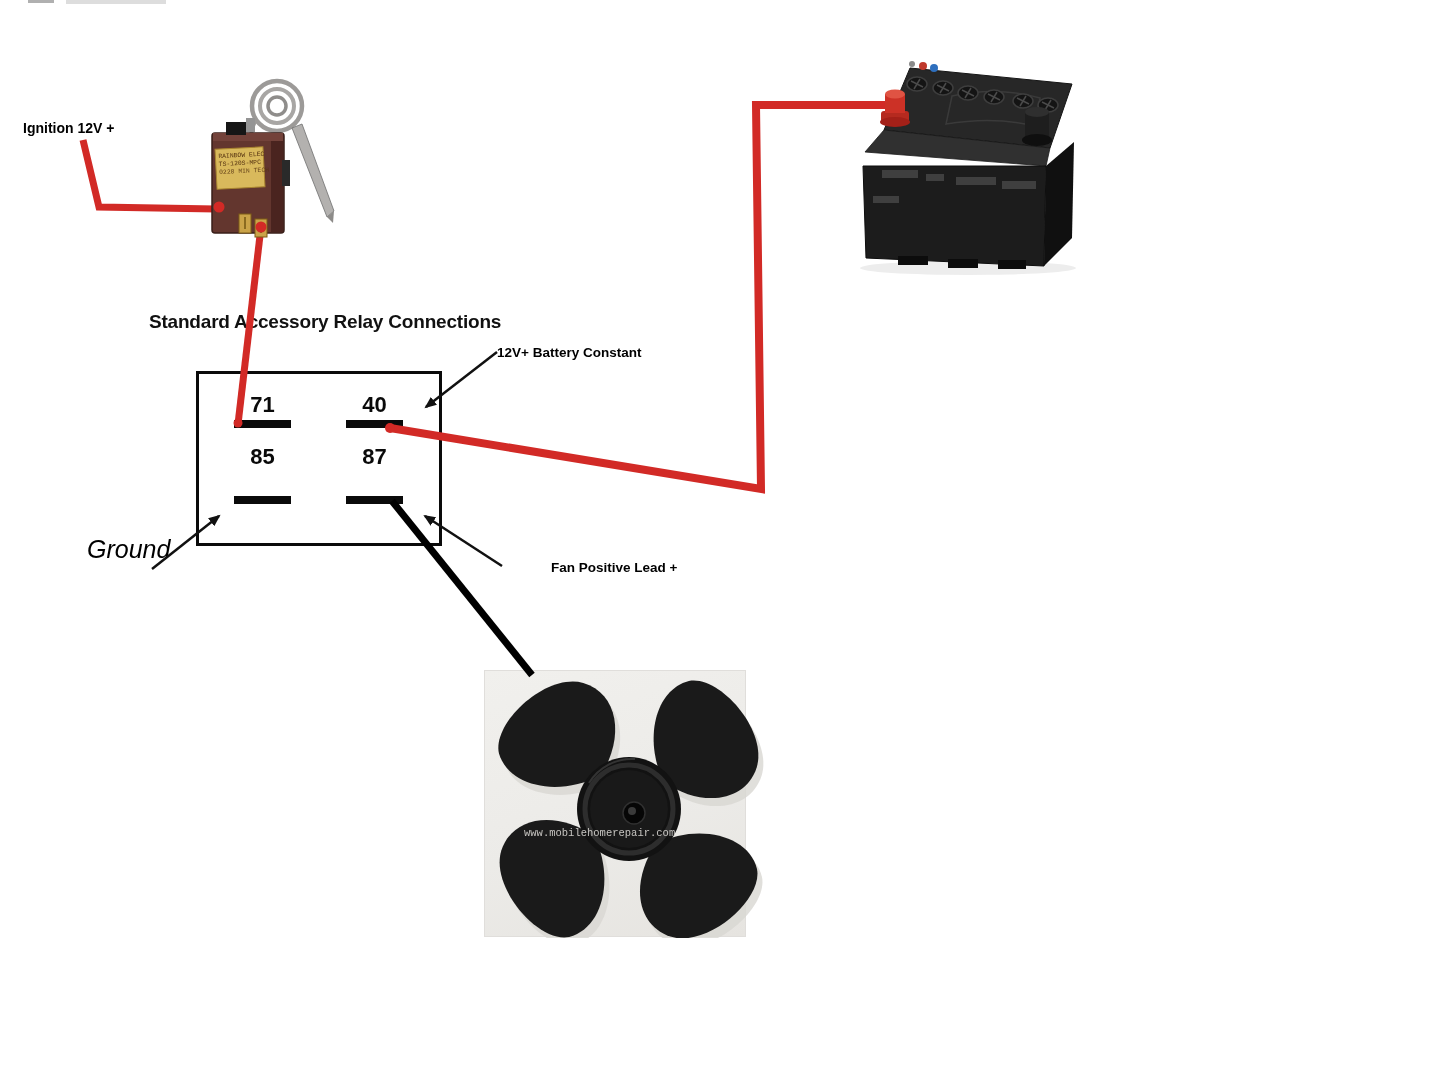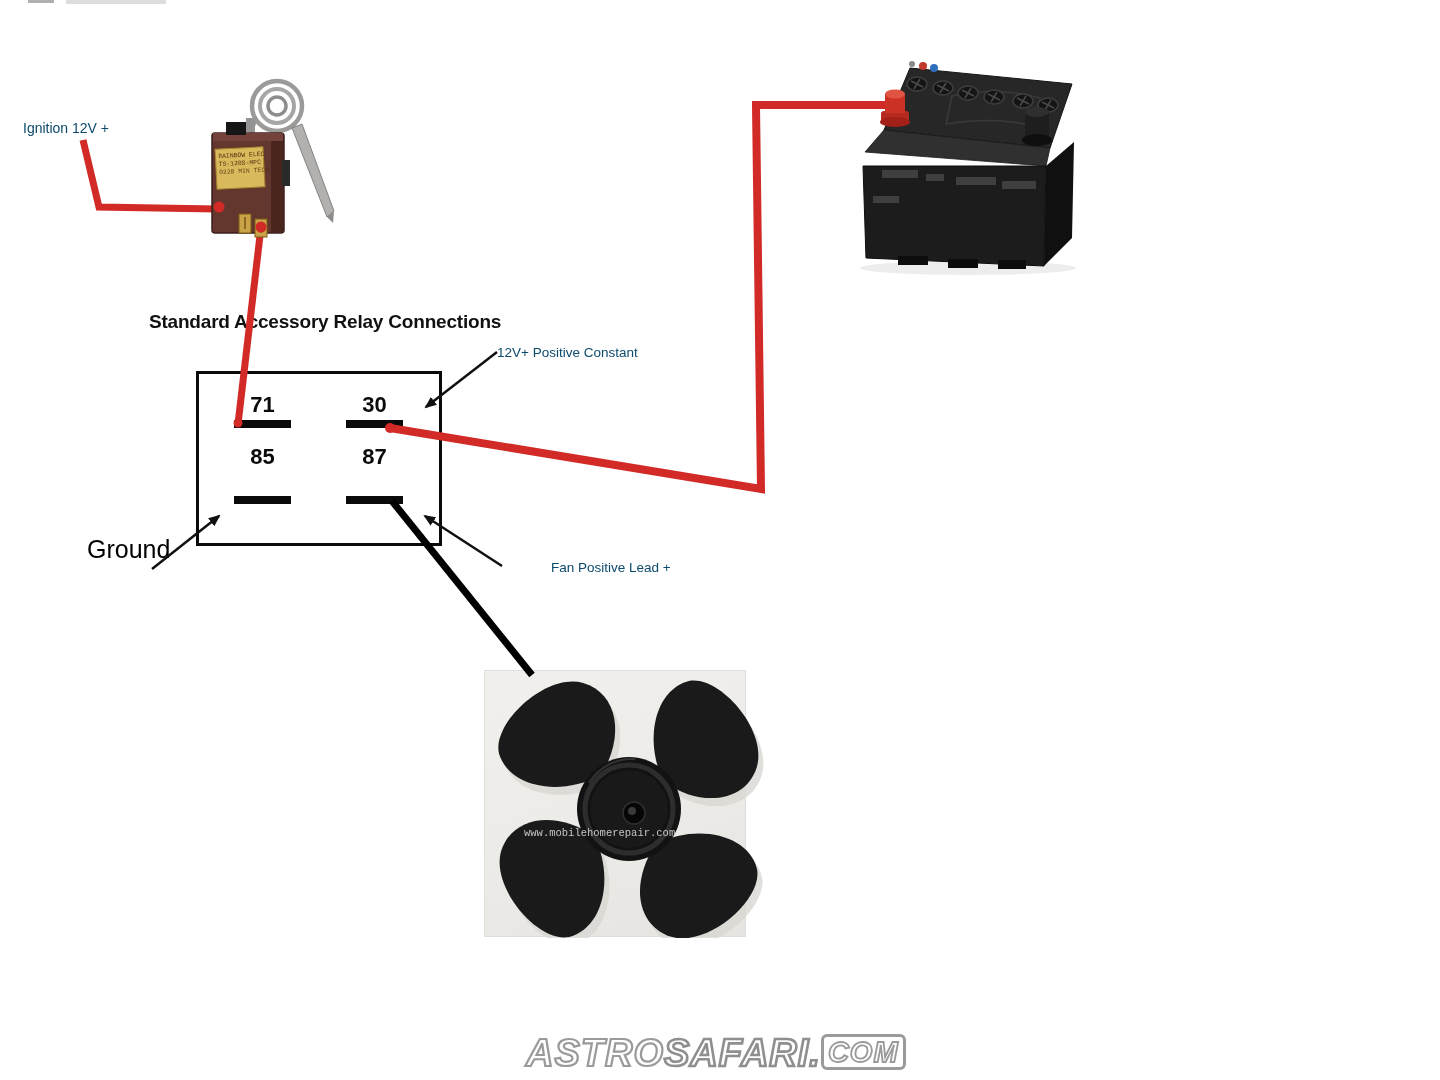--- a/index.html
+++ b/index.html
@@ -1,31 +1,31 @@
 <!DOCTYPE html>
 <html><head>
 <meta charset="utf-8">
 <style>
   html,body{margin:0;padding:0;background:#fff;}
   #canvas{
     position:relative;width:1440px;height:1080px;background:#ffffff;
     font-family:"Liberation Sans",sans-serif;overflow:hidden;
   }
   .abs{position:absolute;}
-  .red-note{color:#0c4a6e;font-weight:normal;}
+  .red-note{color:#000000;font-weight:bold;}
   .lbl{white-space:nowrap;}
   
   .frag1{left:28px;top:0;width:26px;height:3px;background:#6f6f6f;opacity:.55;}
   .frag2{left:66px;top:0;width:100px;height:4px;background:#c6c6c6;opacity:.6;}
   
   .ignition{left:23px;top:120px;font-size:14px;}
   .title{left:149px;top:311px;font-size:19px;font-weight:bold;color:#111;letter-spacing:-0.2px;}
   .batconst{left:497px;top:345px;font-size:13.5px;}
   .fanpos{left:503px;top:560px;font-size:13.5px;margin-left:48px;}
-  .ground{left:87px;top:535px;font-size:25px;color:#000;}
+  .ground{left:87px;top:535px;font-size:25px;color:#000;font-style:italic;}
   
   .relay-box{left:196px;top:371px;width:240px;height:169px;border:3px solid #0a0a0a;background:transparent;}
   .pin-label{width:57px;text-align:center;font-size:22px;font-weight:bold;color:#0a0a0a;}
   .pin-bar{width:57px;height:8px;background:#0a0a0a;}
   .p86l{left:234px;top:392px;} .p86b{left:234px;top:420px;}
   .p30l{left:346px;top:392px;} .p30b{left:346px;top:420px;}
   .p85l{left:234px;top:444px;} .p85b{left:234px;top:496px;}
   .p87l{left:346px;top:444px;} .p87b{left:346px;top:496px;}
   
   .fan-photo{left:484px;top:670px;width:262px;height:267px;
@@ -47,28 +47,28 @@
 </head>
 <body>
 
 <div id="canvas">
 
   <div class="abs frag1"></div>
   <div class="abs frag2"></div>
 
   <div class="abs lbl red-note ignition">Ignition 12V +</div>
   <div class="abs lbl title">Standard Accessory Relay Connections</div>
-  <div class="abs lbl red-note batconst">12V+ Positive Constant</div>
+  <div class="abs lbl red-note batconst">12V+ Battery Constant</div>
   <div class="abs lbl red-note fanpos">Fan Positive Lead +</div>
   <div class="abs lbl ground">Ground</div>
 
   <div class="abs relay-box"></div>
   <div class="abs pin-label p86l">71</div>
   <div class="abs pin-bar p86b"></div>
-  <div class="abs pin-label p30l">30</div>
+  <div class="abs pin-label p30l">40</div>
   <div class="abs pin-bar p30b"></div>
   <div class="abs pin-label p85l">85</div>
   <div class="abs pin-bar p85b"></div>
   <div class="abs pin-label p87l">87</div>
   <div class="abs pin-bar p87b"></div>
 
   <div class="abs fan-photo">
     <svg width="293" height="267" viewBox="0 0 293 267">
 
       <g transform="translate(149,146)" fill="#d9d7d3" opacity="0.8">
@@ -90,21 +90,20 @@
         <circle cx="144" cy="138" r="44" fill="none" stroke="#2d2d2d" stroke-width="5"></circle>
         <circle cx="144" cy="138" r="39" fill="#191919"></circle>
         <path d="M 104,112 A 50 50 0 0 1 150,88" fill="none" stroke="#3c3c3c" stroke-width="2" opacity="0.8"></path>
         <circle cx="149" cy="142" r="11" fill="#060606" stroke="#303030" stroke-width="1.5"></circle>
         <circle cx="147" cy="140" r="4" fill="#3a3a3a"></circle>
       </g>
       <text x="39" y="165" font-size="10.5" fill="#d9d7d3" opacity="0.9" font-family="Liberation Sans, sans-serif">www.mobilehomerepair.com</text>
     </svg>
   </div>
 
-  <div class="abs sitewm"><span class="wm-astro">ASTRO</span><span class="wm-safari">SAFARI.</span><span class="wm-com">COM</span></div>
 
   <svg class="abs overlay" width="1440" height="1080" viewBox="0 0 1440 1080">
     <defs>
       <marker id="ah" markerUnits="userSpaceOnUse" markerWidth="14" markerHeight="12" refX="10" refY="5" orient="auto">
         <path d="M0,0 L12,5 L0,10 Z" fill="#111"></path>
       </marker>
     </defs>
 
     <polyline points="83,140 99,207 216,209" fill="none" stroke="#d22a26" stroke-width="7" stroke-linejoin="miter"></polyline>
 

